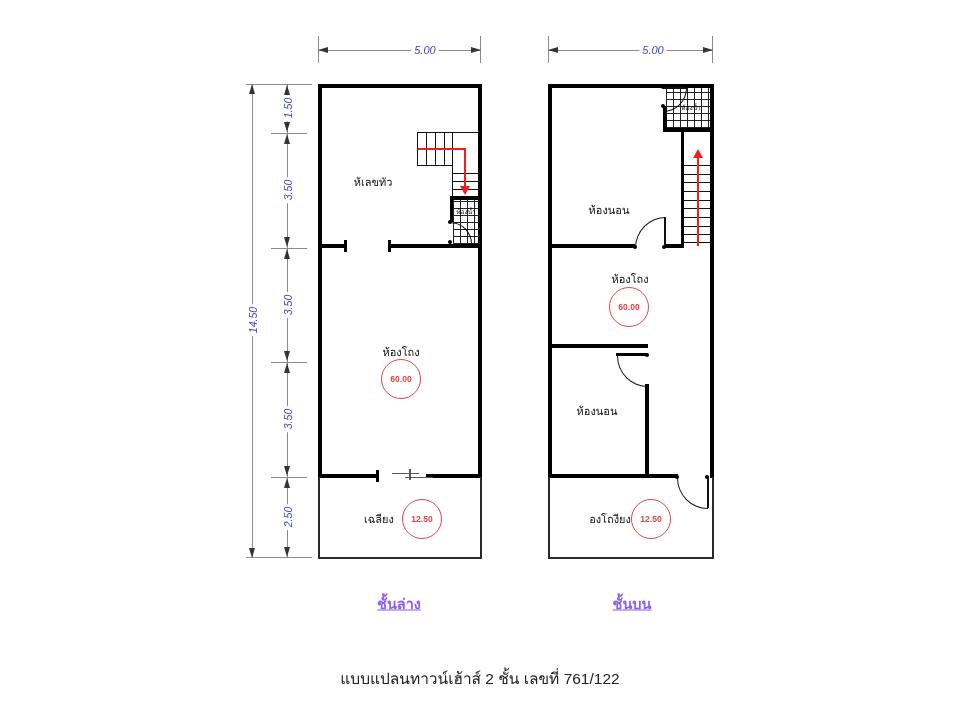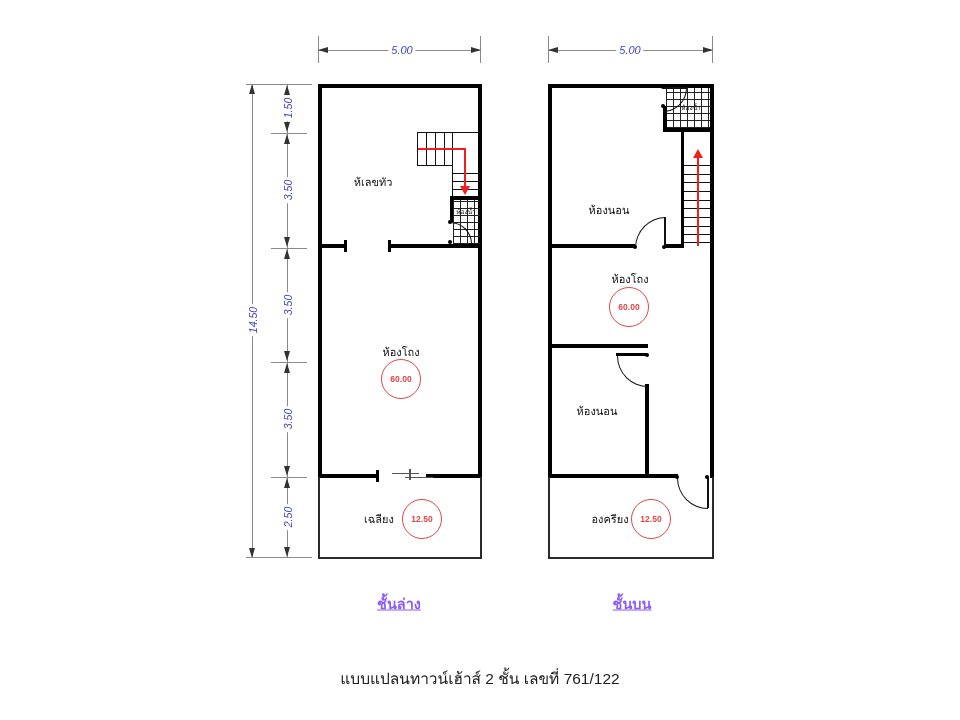--- a/index.html
+++ b/index.html
@@ -31,21 +31,21 @@
   .head-down{position:absolute;width:0;height:0;border-left:5px solid transparent;border-right:5px solid transparent;border-top:9px solid #f21d1d;}
   .head-up{position:absolute;width:0;height:0;border-left:5px solid transparent;border-right:5px solid transparent;border-bottom:9px solid #f21d1d;}
   
   .a-left{position:absolute;width:0;height:0;border-top:3.5px solid transparent;border-bottom:3.5px solid transparent;border-right:10px solid #333;}
   .a-right{position:absolute;width:0;height:0;border-top:3.5px solid transparent;border-bottom:3.5px solid transparent;border-left:10px solid #333;}
   .a-up{position:absolute;width:0;height:0;border-left:3.5px solid transparent;border-right:3.5px solid transparent;border-bottom:10px solid #333;}
   .a-down{position:absolute;width:0;height:0;border-left:3.5px solid transparent;border-right:3.5px solid transparent;border-top:10px solid #333;}
   
   .room{position:absolute;transform:translate(-50%,-50%);font-size:11px;color:#111;white-space:nowrap;}
   .room-sm{position:absolute;transform:translate(-50%,-50%);font-size:6.5px;color:#111;white-space:nowrap;}
-  .hdim{position:absolute;transform:translate(-50%,-50%);font-style:italic;font-size:11px;color:#4343c8;background:#fff;padding:0 3px;white-space:nowrap;}
+  .hdim{position:absolute;transform:translate(-50%,-50%);font-style:italic;font-size:11px;color:#4343c8;background:#fff;padding:0 3px;white-space:nowrap;margin-left:23px;}
   .vdim{position:absolute;transform:translate(-50%,-50%) rotate(-90deg);font-style:italic;font-size:10.5px;color:#4343c8;background:#fff;padding:0 3px;white-space:nowrap;}
   .circle{position:absolute;width:38px;height:38px;border:1.6px solid #e04545;border-radius:50%;display:flex;align-items:center;justify-content:center;background:#fff;}
   .circle span{font-size:8.5px;font-weight:bold;color:#e04545;}
   .floorname{position:absolute;transform:translate(-50%,-50%);font-size:14.5px;font-weight:bold;color:#8b5cf6;text-decoration:underline;white-space:nowrap;}
   .caption{position:absolute;transform:translate(-50%,-50%);font-size:15.5px;color:#222;white-space:nowrap;}
 </style>
 </head>
 <body>
 
 <div class="canvas">
@@ -198,21 +198,21 @@
 
     <div class="w" style="left:548px;top:474px;width:130px;height:4px"></div>
     <div class="ln" style="left:707px;top:478px;width:1.6px;height:30px"></div>
     <div class="arc arc-bl" style="left:677px;top:478px;width:30px;height:30px"></div>
     <div class="dot" style="left:675px;top:475px"></div>
     <div class="dot" style="left:705px;top:475px"></div>
 
     <div class="tw" style="left:548px;top:477px;width:1.6px;height:81px"></div>
     <div class="tw" style="left:712.4px;top:477px;width:1.6px;height:81px"></div>
     <div class="tw" style="left:548px;top:557px;width:166px;height:1.6px"></div>
-    <div class="room" style="left:610px;top:519px">องครียง</div>
+    <div class="room" style="left:610px;top:519px">องโถงียง</div>
     <div class="circle" style="left:631px;top:499px">
         <span>12.50</span>
       </div>
 
     <div class="gln" style="left:548px;top:36px;width:1px;height:27px"></div>
     <div class="gln" style="left:712px;top:36px;width:1px;height:27px"></div>
     <div class="gln" style="left:548px;top:50px;width:165px;height:1.2px"></div>
     <div class="a-left" style="left:548px;top:47px"></div>
     <div class="a-right" style="left:703px;top:47px"></div>
     <div class="hdim" style="left:630px;top:50px">5.00</div>

